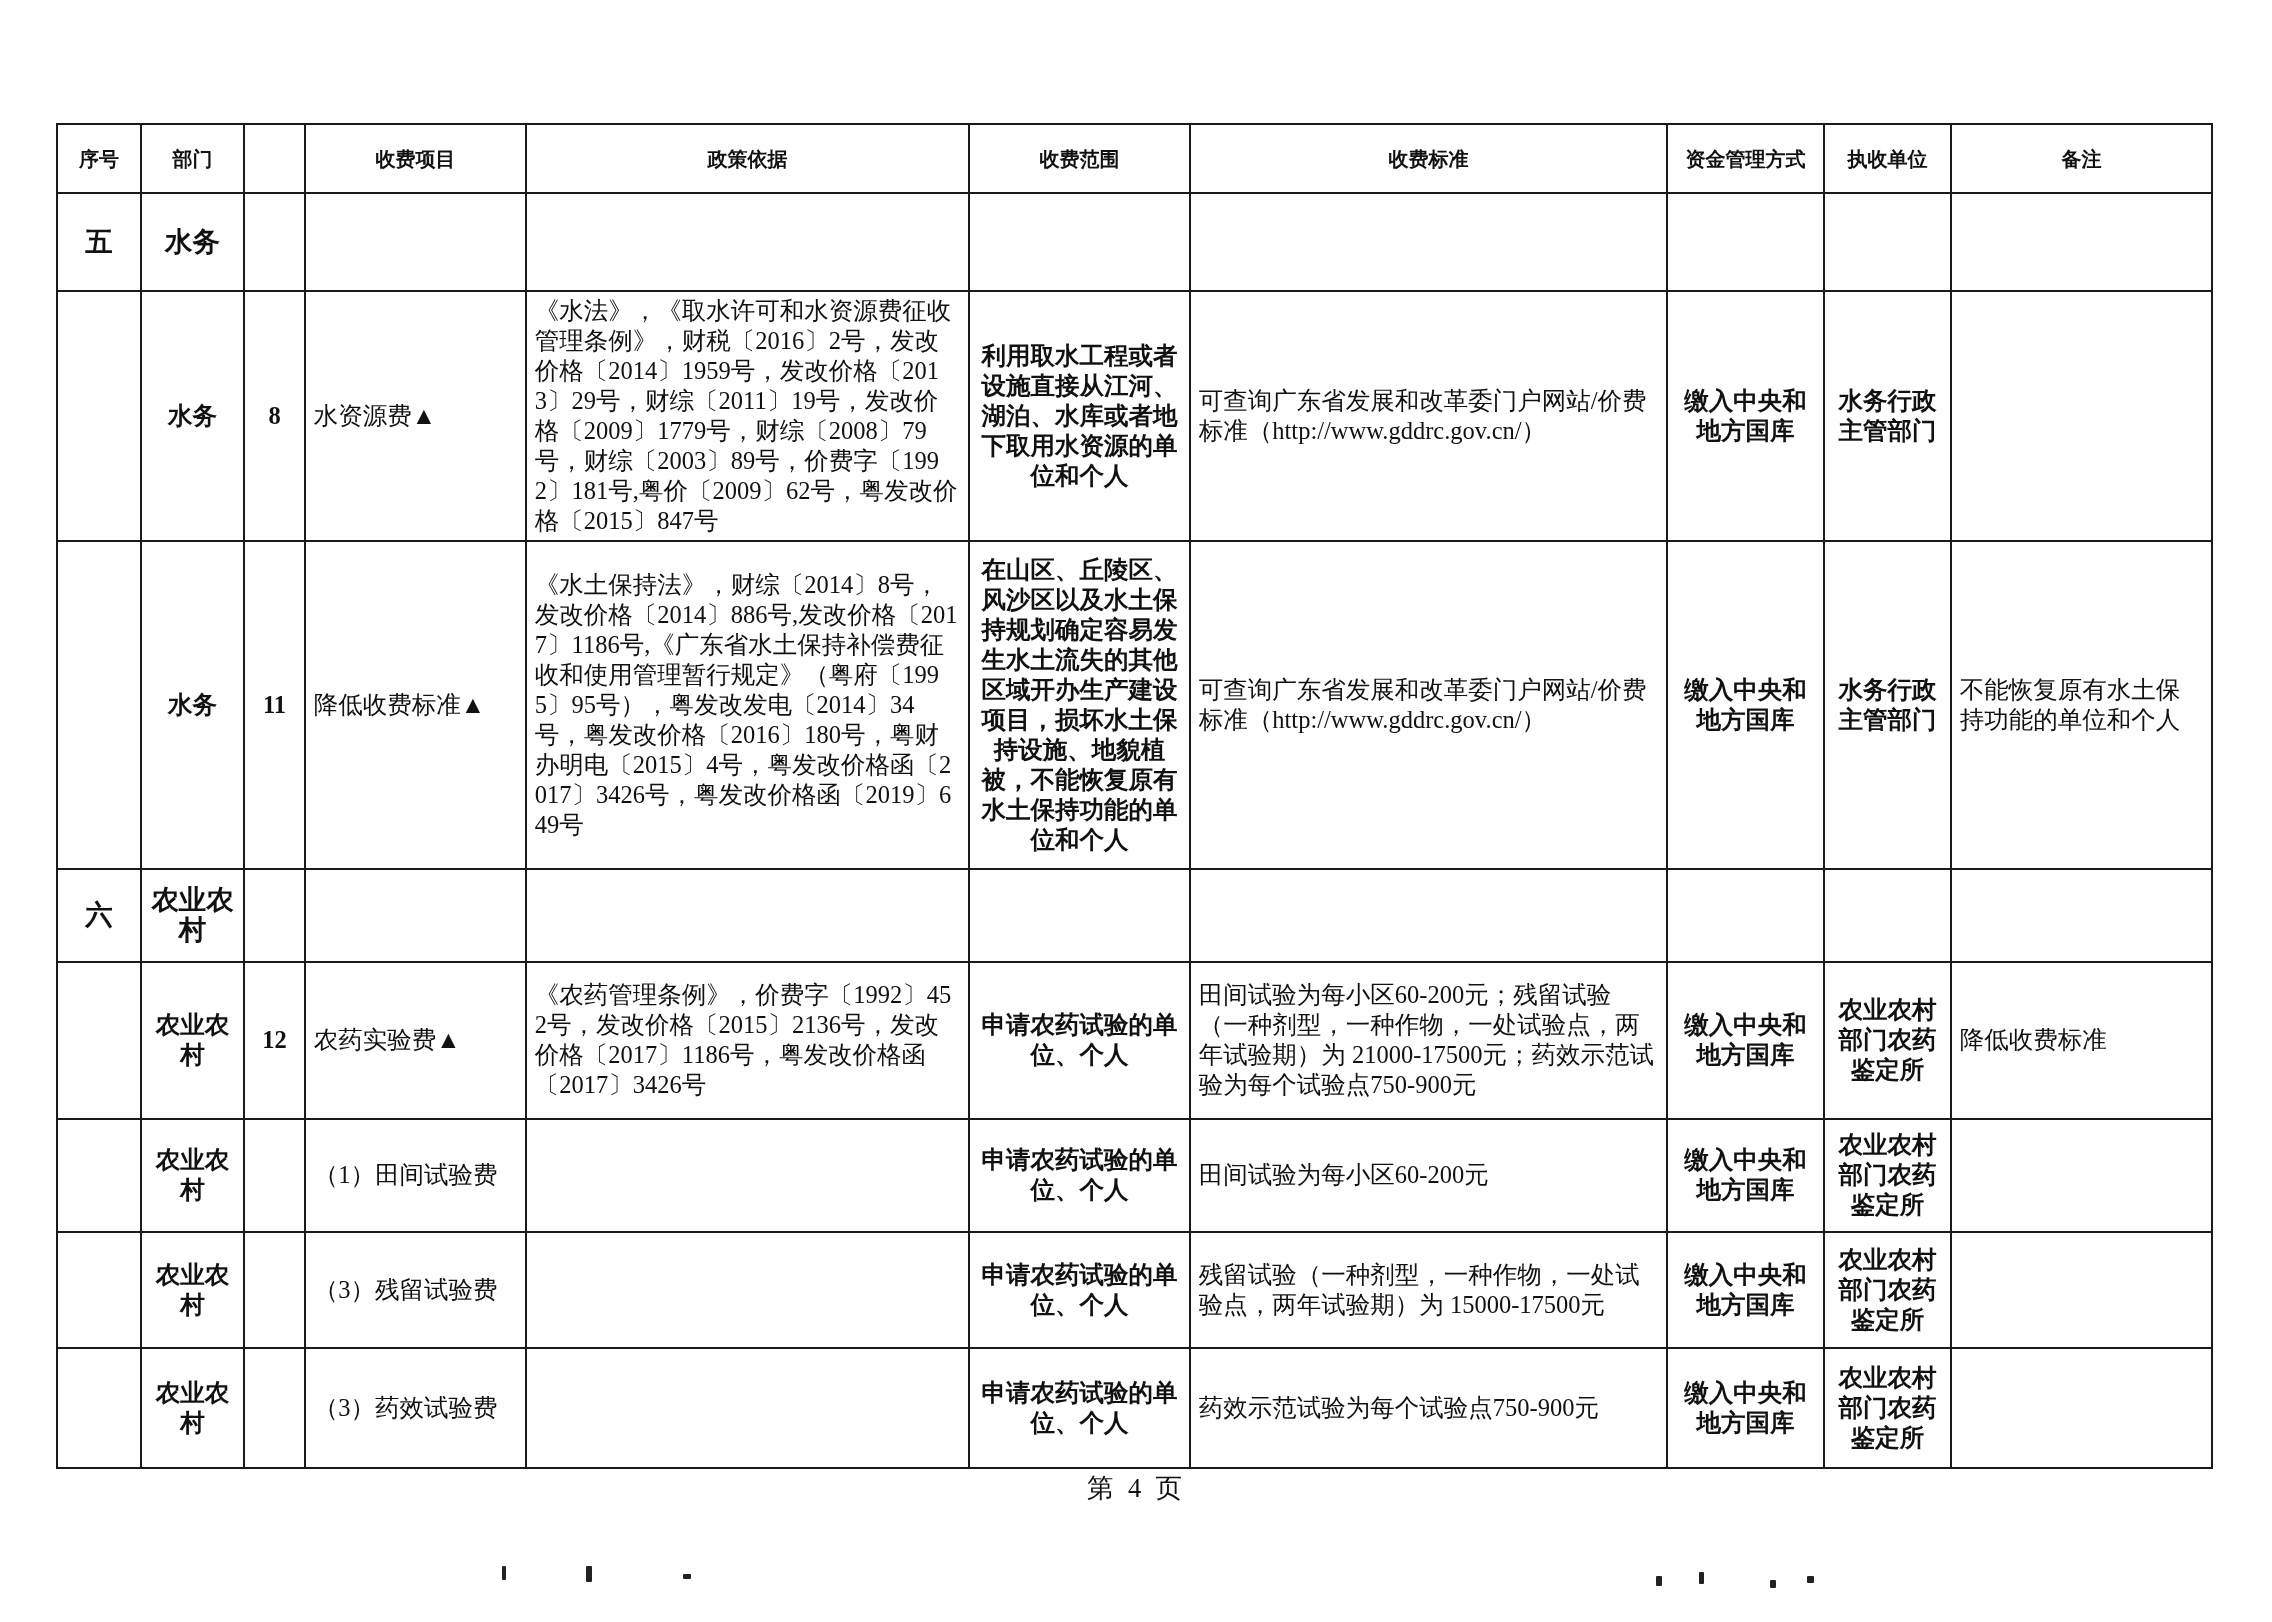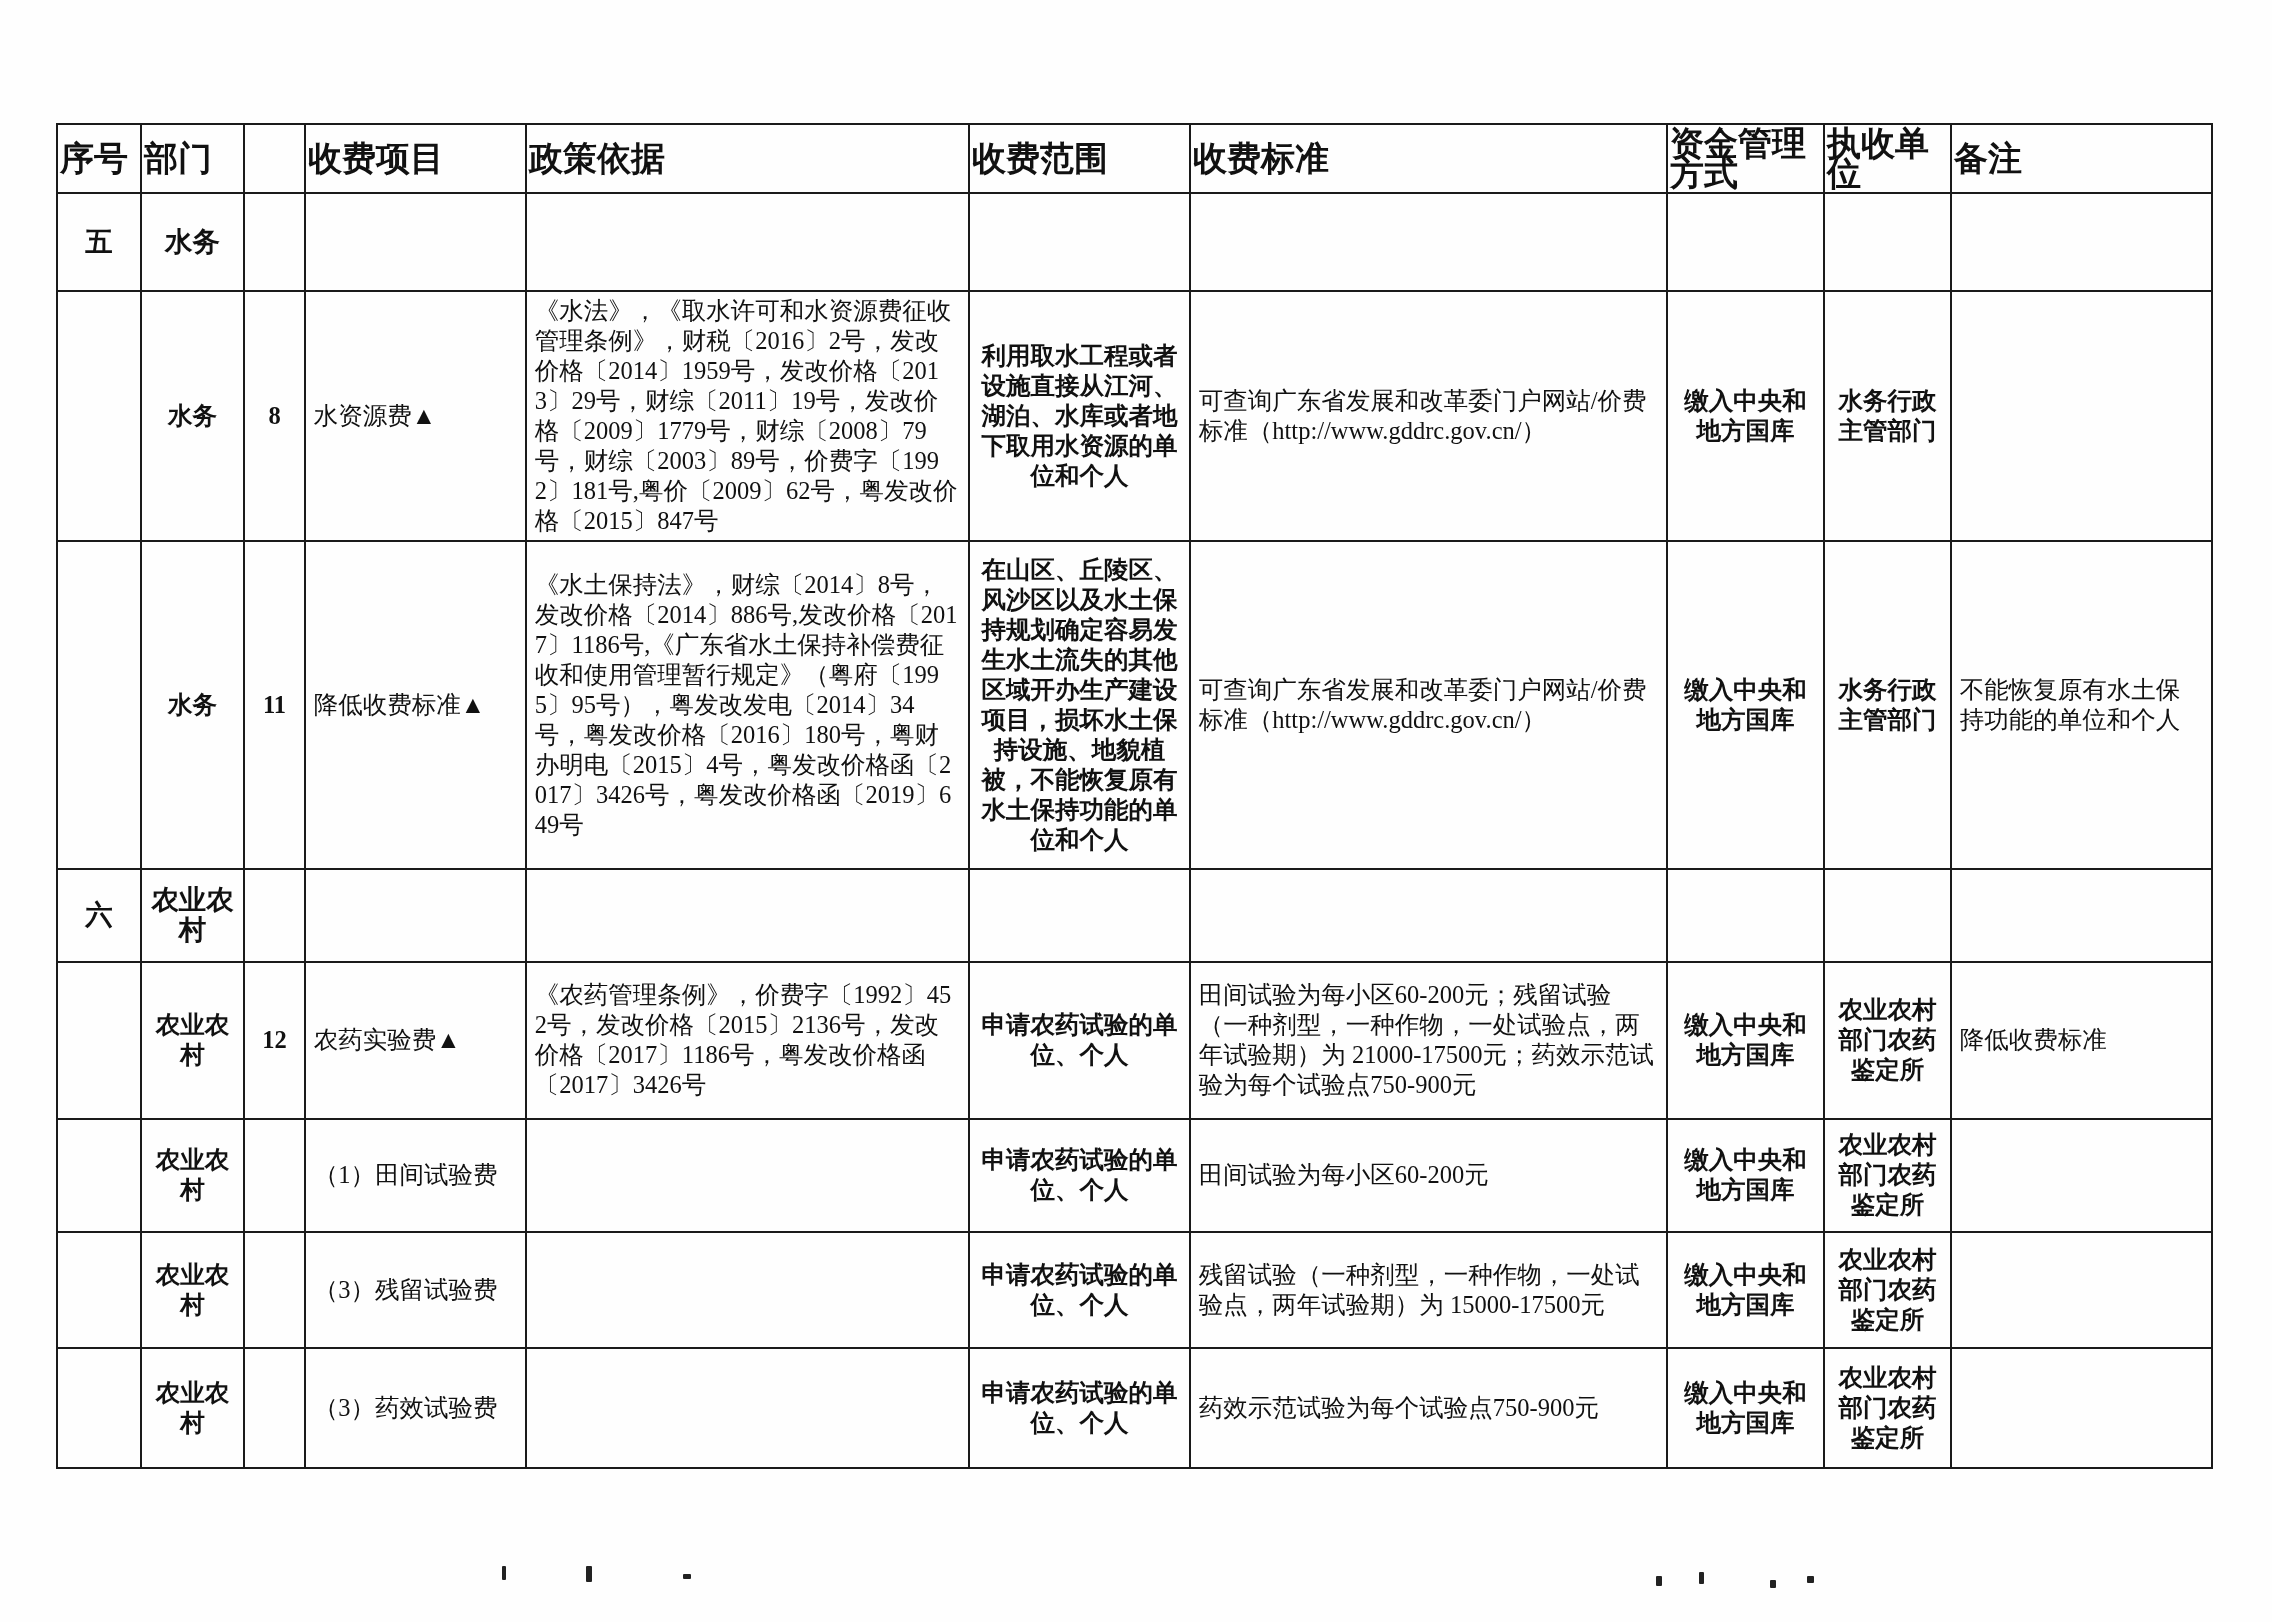--- a/index.html
+++ b/index.html
@@ -22,23 +22,23 @@
   .fee-table th,.fee-table td{
     border:2px solid #1a1a1a;
     padding:3.9px 7.8px;
     vertical-align:middle;
     font-size:24.5px;
     line-height:30px;
     word-break:break-all;
     overflow:hidden;
   }
   .fee-table th{
-    font-size:34px;
+    font-size:20px;
     font-weight:bold;
-    text-align:left;
+    text-align:center;
     padding:2px;
   }
   td.c{text-align:center;font-weight:bold;}
   td.l{text-align:left;margin-top:48px;}
   tr.section td{font-weight:bold;font-size:27.4px;}
   .footer{
     position:absolute;left:0;top:1470px;width:2273px;
     text-align:center;
     font-size:26.5px;
     letter-spacing:3.9px;
@@ -183,20 +183,21 @@
         <td class="l"></td>
         <td class="c">申请农药试验的单位、个人</td>
         <td class="l">药效示范试验为每个试验点750-900元</td>
         <td class="c">缴入中央和地方国库</td>
         <td class="c">农业农村部门农药鉴定所</td>
         <td class="l"></td>
       </tr>
     </tbody>
   </table>
 
+  <div class="footer">第 4 页</div>
 
   <div class="speck s1"></div>
   <div class="speck s2"></div>
   <div class="speck s3"></div>
   <div class="speck s4"></div>
   <div class="speck s5"></div>
   <div class="speck s6"></div>
   <div class="speck s7"></div>
 
 </div>

